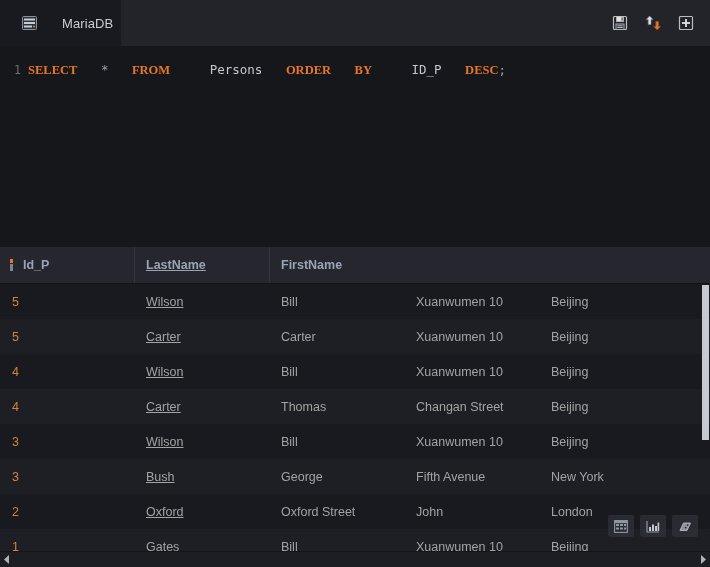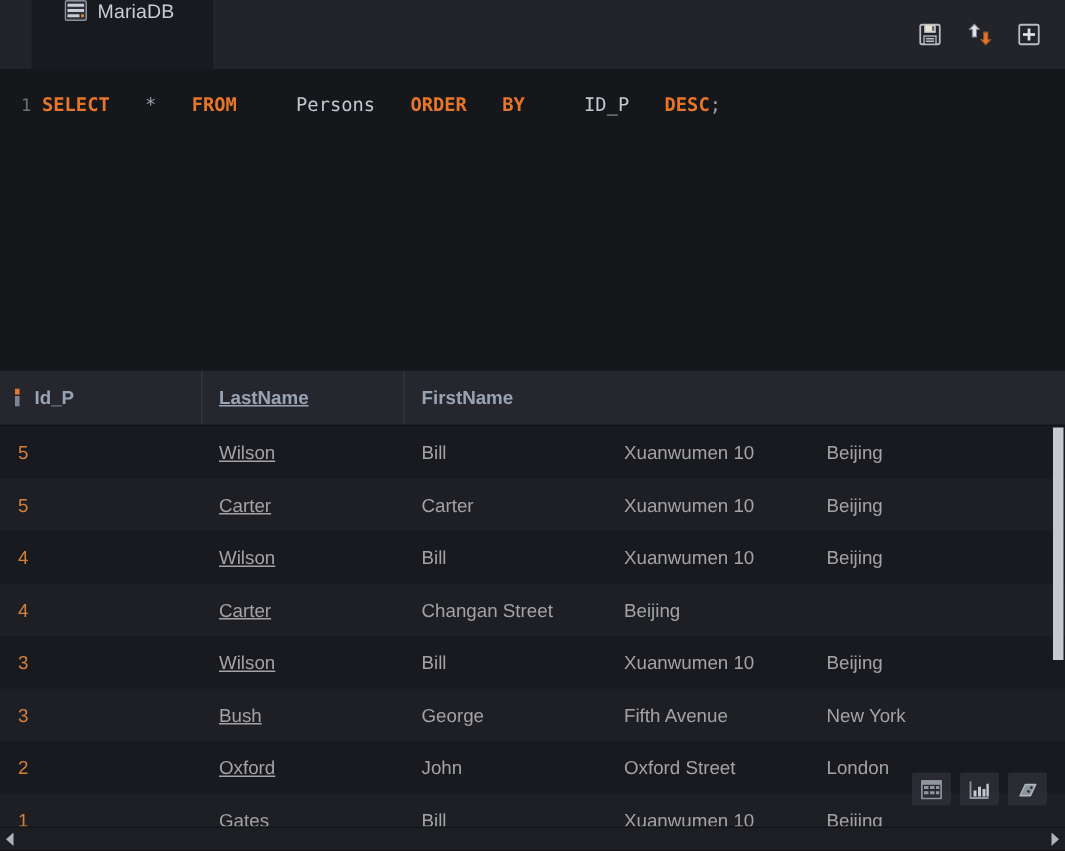--- a/index.html
+++ b/index.html
@@ -30,25 +30,24 @@
     background: #232429;
     display: flex;
     align-items: stretch;
   }
 
   .tab {
     width: 121px;
     height: 46px;
     background: #191a1f;
     display: flex;
-    align-items: flex-start;
-    gap: 7px;
+    align-items: center;
+    gap: 25px;
     padding-left: 22px;
     cursor: default;
-    margin-left: 21px;
   }
 
   .tab-label {
     font-size: 13px;
     color: #c9ccd4;
     letter-spacing: .1px;
     white-space: nowrap;
   }
 
   .db-icon { width: 15px; height: 14px; display: block; flex: 0 0 auto; }
@@ -93,21 +92,21 @@
   .gutter {
     width: 28px;
     text-align: right;
     padding-right: 7px;
     color: #6b7079;
     font-size: 11.5px;
     flex: 0 0 auto;
     user-select: none;
   }
 
-  .kw    { color: #e8762a; font-weight: bold; }
+  .kw    { color: #e8762a; font-weight: bold; font-family: Liberation Serif, serif; }
   .plain { color: #c3c7cf; margin-left: 16px; }
   .punc  { color: #9aa0aa; }
 
   
   .results {
     position: absolute;
     left: 0; top: 247px;
     width: 710px; height: 320px;
     background: #16171b;
     overflow: hidden;
@@ -324,42 +323,43 @@
         <div class="row odd">
           <div class="cell col-0 num">4</div>
           <div class="cell col-1">Wilson</div>
           <div class="cell col-2">Bill</div>
           <div class="cell col-3">Xuanwumen 10</div>
           <div class="cell col-4">Beijing</div>
         </div>
         <div class="row even">
           <div class="cell col-0 num">4</div>
           <div class="cell col-1">Carter</div>
+          <div class="cell col-2">Thomas</div>
           <div class="cell col-3">Changan Street</div>
           <div class="cell col-4">Beijing</div>
         </div>
         <div class="row odd">
           <div class="cell col-0 num">3</div>
           <div class="cell col-1">Wilson</div>
           <div class="cell col-2">Bill</div>
           <div class="cell col-3">Xuanwumen 10</div>
           <div class="cell col-4">Beijing</div>
         </div>
         <div class="row even">
           <div class="cell col-0 num">3</div>
           <div class="cell col-1">Bush</div>
           <div class="cell col-2">George</div>
           <div class="cell col-3">Fifth Avenue</div>
           <div class="cell col-4">New York</div>
         </div>
         <div class="row odd">
           <div class="cell col-0 num">2</div>
           <div class="cell col-1">Oxford</div>
+          <div class="cell col-3">Oxford Street</div>
           <div class="cell col-2">John</div>
-          <div class="cell col-3">Oxford Street</div>
           <div class="cell col-4">London</div>
         </div>
         <div class="row even">
           <div class="cell col-0 num">1</div>
           <div class="cell col-1">Gates</div>
           <div class="cell col-2">Bill</div>
           <div class="cell col-3">Xuanwumen 10</div>
           <div class="cell col-4">Beijing</div>
         </div>
       </div>

